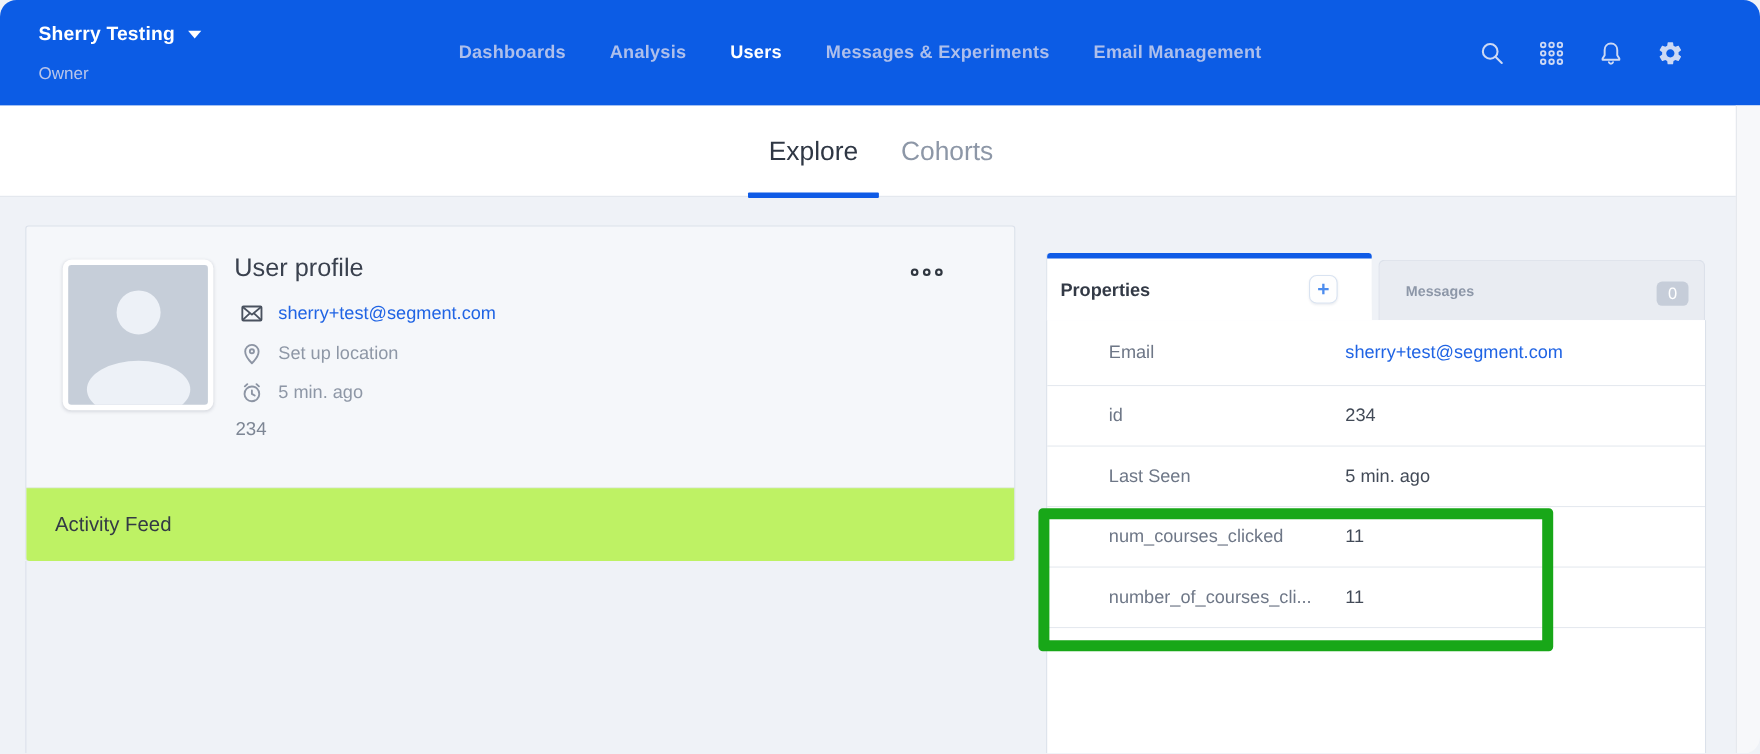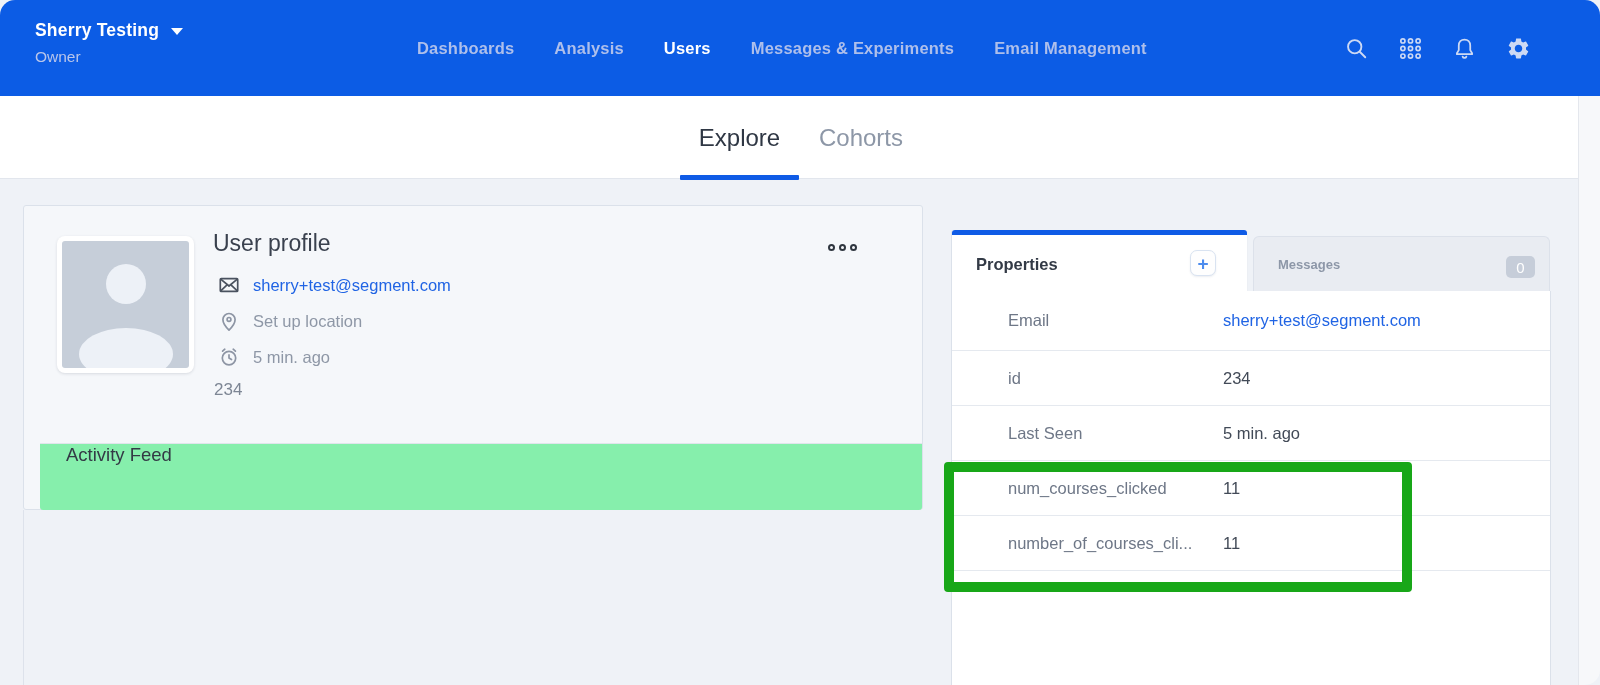--- a/index.html
+++ b/index.html
@@ -6,21 +6,21 @@
   .app{position:relative;width:1600px;height:685px;overflow:hidden;
        font-family:"Liberation Sans",sans-serif;background:#eff2f7;border-radius:15px;}
 
   
   .topbar{position:absolute;left:0;top:0;width:1600px;height:96px;background:#0c5ce5;}
   .workspace{position:absolute;left:35px;top:20px;cursor:pointer;}
   .ws-line{display:flex;align-items:center;gap:12px;}
   .ws-name{color:#ffffff;font-size:17.5px;font-weight:bold;letter-spacing:.2px;}
   .caret{width:0;height:0;border-left:6px solid transparent;border-right:6px solid transparent;
          border-top:7px solid #ffffff;margin-top:2px;}
-  .ws-role{margin-top:7px;color:#b9c5ea;font-size:15.5px;}
+  .ws-role{margin-top:18px;color:#b9c5ea;font-size:15.5px;}
   .mainnav{position:absolute;left:417px;top:0;height:96px;display:flex;align-items:center;gap:40px;}
   .nav-item{color:#aebfeb;font-size:16.5px;font-weight:600;letter-spacing:.2px;text-decoration:none;cursor:pointer;}
   .nav-item.active{color:#ffffff;}
   .topbar-icons{position:absolute;left:1343px;top:0;height:96px;display:flex;align-items:center;gap:28px;}
   .icon-btn{width:26px;height:26px;color:#cdd9f4;cursor:pointer;display:flex;align-items:center;justify-content:center;}
   .icon-btn svg{width:25px;height:25px;display:block;}
 
   
   .subnav{position:absolute;left:0;top:96px;width:1600px;height:83px;background:#ffffff;
           border-bottom:1px solid #e2e6ed;box-sizing:border-box;}
@@ -47,31 +47,31 @@
   .row-location{top:103px;}
   .row-lastseen{top:139px;}
   .info-icon{color:#4a525f;}
   .info-icon.muted{color:#8d95a4;}
   .email-link{color:#2064e4;font-size:16.5px;text-decoration:none;cursor:pointer;}
   .muted-text{color:#8e97a6;font-size:16.5px;cursor:pointer;}
   .plain-text{color:#8e97a6;font-size:16.5px;}
   .uid-text{position:absolute;left:190px;top:174px;font-size:17px;color:#7d8694;}
   .kebab{position:absolute;left:800px;top:34px;display:flex;gap:4px;align-items:center;cursor:pointer;padding:4px;}
   .ring{width:7px;height:7px;border:2px solid #2f363f;border-radius:50%;box-sizing:border-box;}
-  .activity-strip{position:absolute;left:16px;right:0;top:237px;height:66px;background:#86efac;
-                  border-top:1px solid #e0e5ec;border-radius:0 0 3px 3px;display:flex;align-items:flex-start;}
+  .activity-strip{position:absolute;left:0;right:0;top:237px;height:66px;background:#bef264;
+                  border-top:1px solid #e0e5ec;border-radius:0 0 3px 3px;display:flex;align-items:center;}
   .activity-title{margin-left:26px;font-size:18.5px;color:#333a45;}
   .left-edge-line{position:absolute;left:23px;top:510px;width:1px;height:175px;background:#dde2eb;}
 
   
   .prop-tab{position:absolute;left:951px;top:230px;width:297px;height:61px;background:#ffffff;
             border-left:1px solid #dbe1ea;border-right:1px solid #eceff4;border-radius:3px 3px 0 0;
             box-sizing:border-box;cursor:pointer;}
   .prop-tab-accent{position:absolute;left:0;right:0;top:0;height:5px;background:#0f5be6;border-radius:3px 3px 0 0;}
-  .prop-tab-label{position:absolute;left:24px;top:0;height:100%;display:flex;align-items:center;
+  .prop-tab-label{position:absolute;left:12px;top:0;height:100%;display:flex;align-items:center;
                   font-size:16.5px;font-weight:bold;color:#333a46;padding-top:4px;}
   .add-btn{position:absolute;left:238px;top:20px;width:26px;height:26px;background:#fefefe;
            border:1px solid #d9e3f1;border-radius:7px;box-sizing:border-box;
            color:#4c8cee;font-size:19px;font-weight:bold;display:flex;align-items:center;justify-content:center;
            box-shadow:0 1px 2px rgba(60,80,120,.10);cursor:pointer;line-height:1;}
   .msg-tab{position:absolute;left:1253px;top:236px;width:297px;height:55px;background:#e9ecf2;
            border:1px solid #dce1ea;border-bottom:none;border-radius:6px 6px 0 0;box-sizing:border-box;cursor:pointer;}
   .msg-tab-label{position:absolute;left:24px;top:0;height:100%;display:flex;align-items:center;
                  font-size:13px;font-weight:bold;color:#8d97a8;}
   .msg-badge{position:absolute;right:14px;top:19px;width:29px;height:22px;background:#c6cdd9;border-radius:5px;

